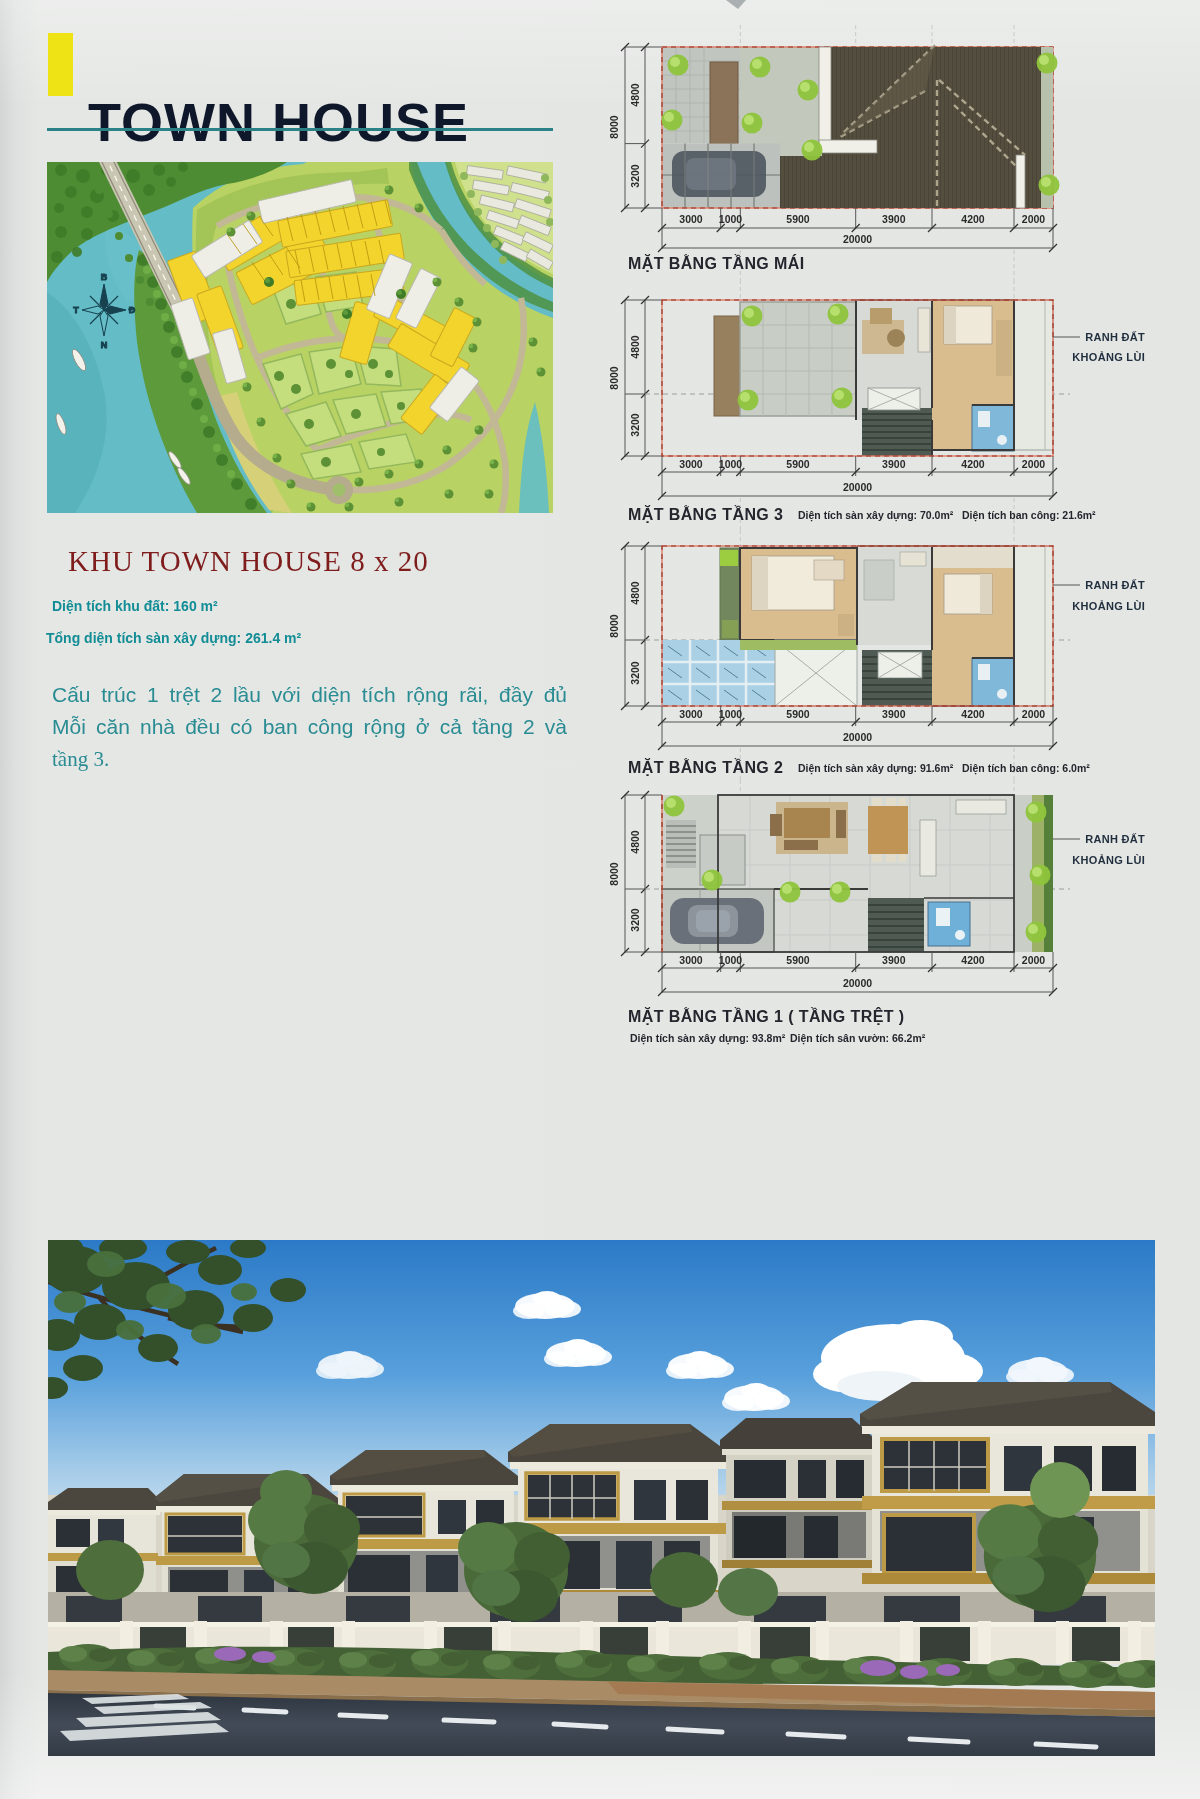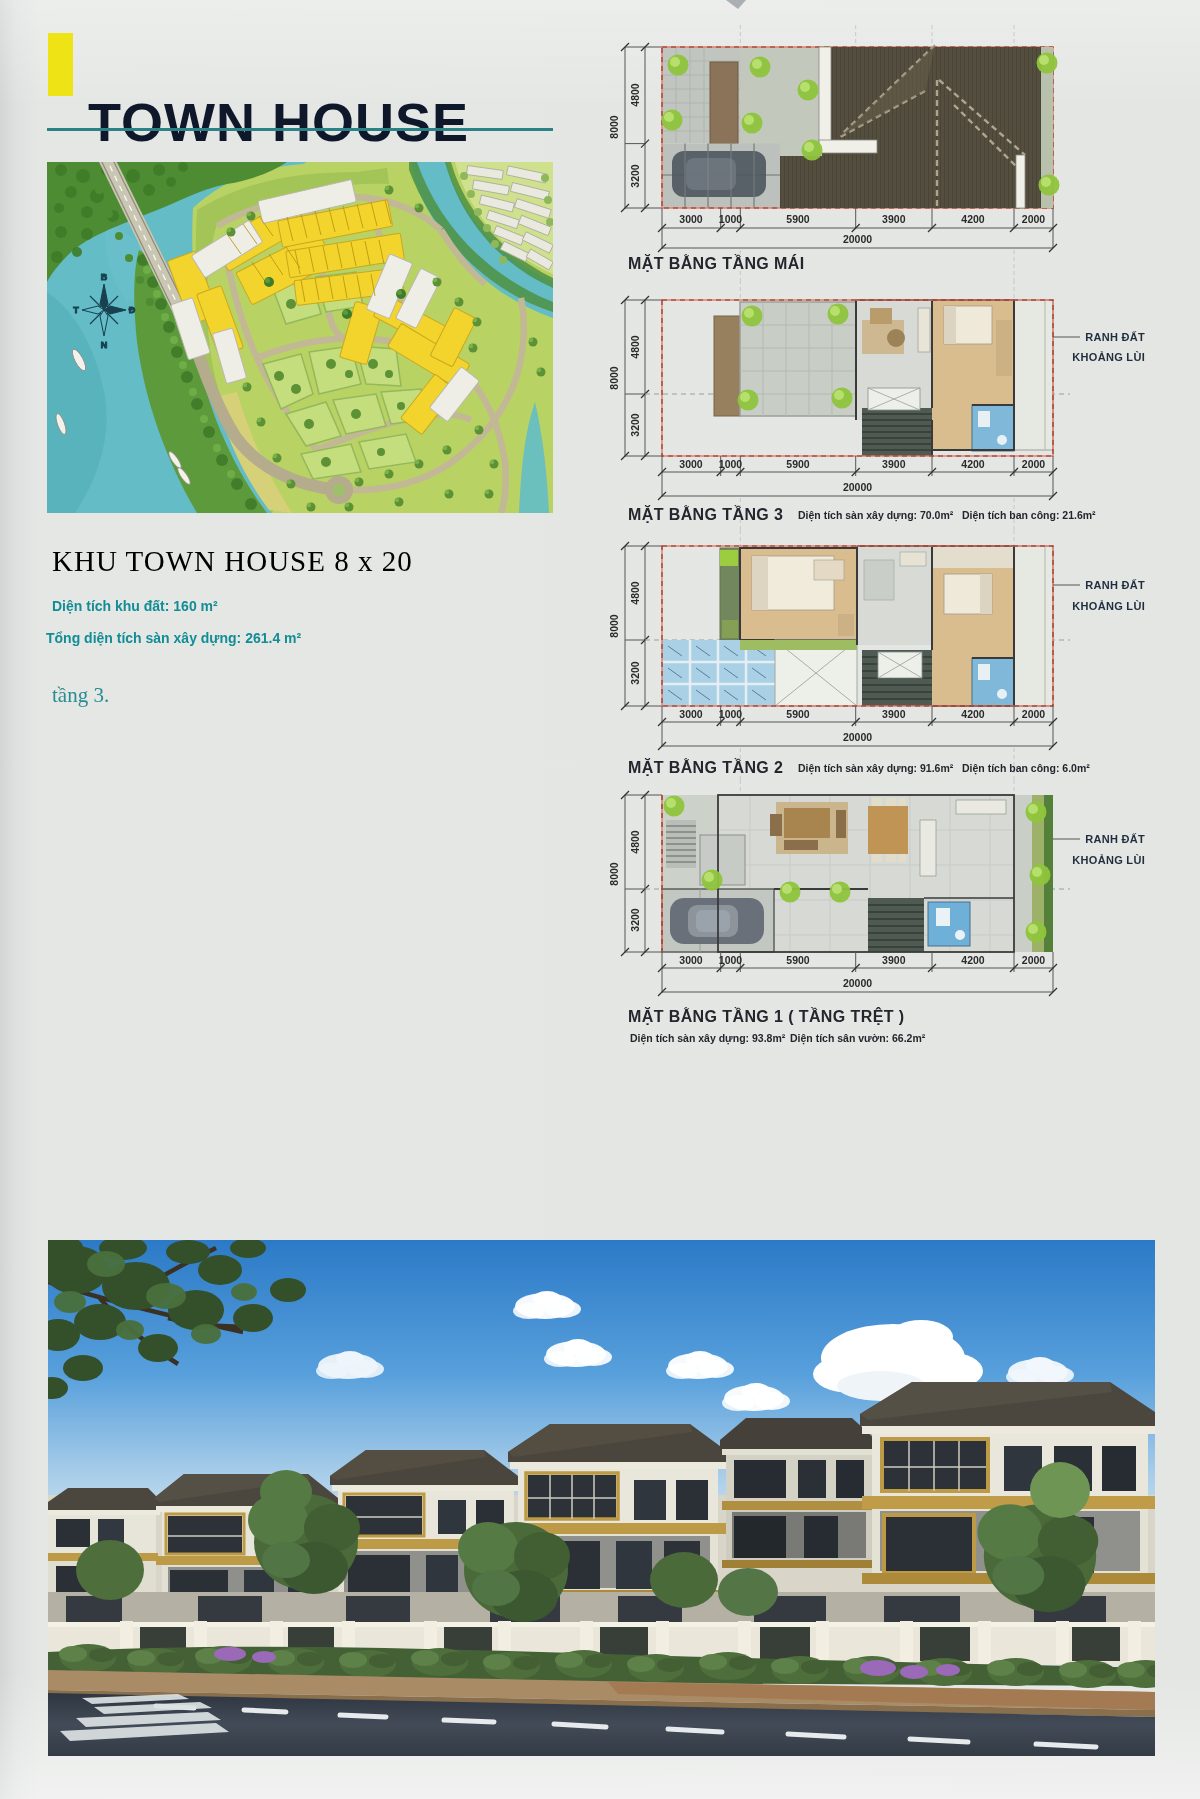--- a/index.html
+++ b/index.html
@@ -6,21 +6,21 @@
   body{width:1200px;height:1799px;position:relative;overflow:hidden;
     font-family:"Liberation Sans", sans-serif;
     background:
       linear-gradient(180deg, rgba(255,255,255,.28) 0%, rgba(255,255,255,0) 6%, rgba(255,255,255,0) 93%, rgba(255,255,255,.45) 100%),
       linear-gradient(90deg, #d3d5d4 0px, #dfe1e0 16px, #e5e7e5 40px, #e4e6e4 100%);
   }
   .abs{position:absolute;}
   #ybar{left:48px;top:33px;width:25px;height:63px;background:#eee315;}
   #title{left:88px;top:46px;font-size:54px;font-weight:bold;color:#0f172a;letter-spacing:1px;margin-top:45px;}
   #tealline{left:47px;top:128px;width:506px;height:2.5px;background:#2a8186;}
-  #khu{left:52px;top:545px;font-family:"Liberation Serif",serif;font-size:29px;color:#000000;letter-spacing:1px;}
+  #khu{left:68px;top:545px;font-family:"Liberation Serif",serif;font-size:29px;color:#7f1d1d;letter-spacing:1px;}
   .tealb{color:#128d95;font-weight:bold;font-size:14px;}
   #d1{left:52px;top:598px;}
   #d2{left:46px;top:630px;text-align:right;}
   #para{left:52px;top:679px;width:515px;color:#2a8c93;font-size:21px;line-height:32px;}
   #para div{text-align:justify;text-align-last:justify;}
   #para div.last{text-align-last:left;font-family:Liberation Serif, serif;}
 </style>
 </head>
 <body>
   <div class="abs" id="ybar"></div>
@@ -266,20 +266,22 @@
       <text x="0" y="38" font-size="9" text-anchor="middle" font-weight="bold">N</text>
       <text x="-28" y="3" font-size="9" text-anchor="middle" font-weight="bold">T</text>
       <text x="28" y="3" font-size="9" text-anchor="middle" font-weight="bold">Đ</text>
     </g>
   </svg>
 
   <div class="abs" id="khu">KHU TOWN HOUSE 8 x 20</div>
   <div class="abs tealb" id="d1">Diện tích khu đất: 160 m²</div>
   <div class="abs tealb" id="d2">Tổng diện tích sàn xây dựng: 261.4 m²</div>
   <div class="abs" id="para">
+    <div>Cấu trúc 1 trệt 2 lầu với diện tích rộng rãi, đầy đủ</div>
+    <div>Mỗi căn nhà đều có ban công rộng ở cả tầng 2 và</div>
     <div class="last">tầng 3.</div>
   </div>
 
   <svg class="abs" id="plan1" style="left:600px;top:25px;" width="560" height="255" viewBox="0 0 560 255">
     <defs>
       <pattern id="hatch" width="4" height="4" patternUnits="userSpaceOnUse">
         <rect width="4" height="4" fill="none"></rect>
         <line x1="0" y1="0" x2="0" y2="4" stroke="#39342a" stroke-width="1.4" opacity=".6"></line>
       </pattern>
       <g id="ptree">

